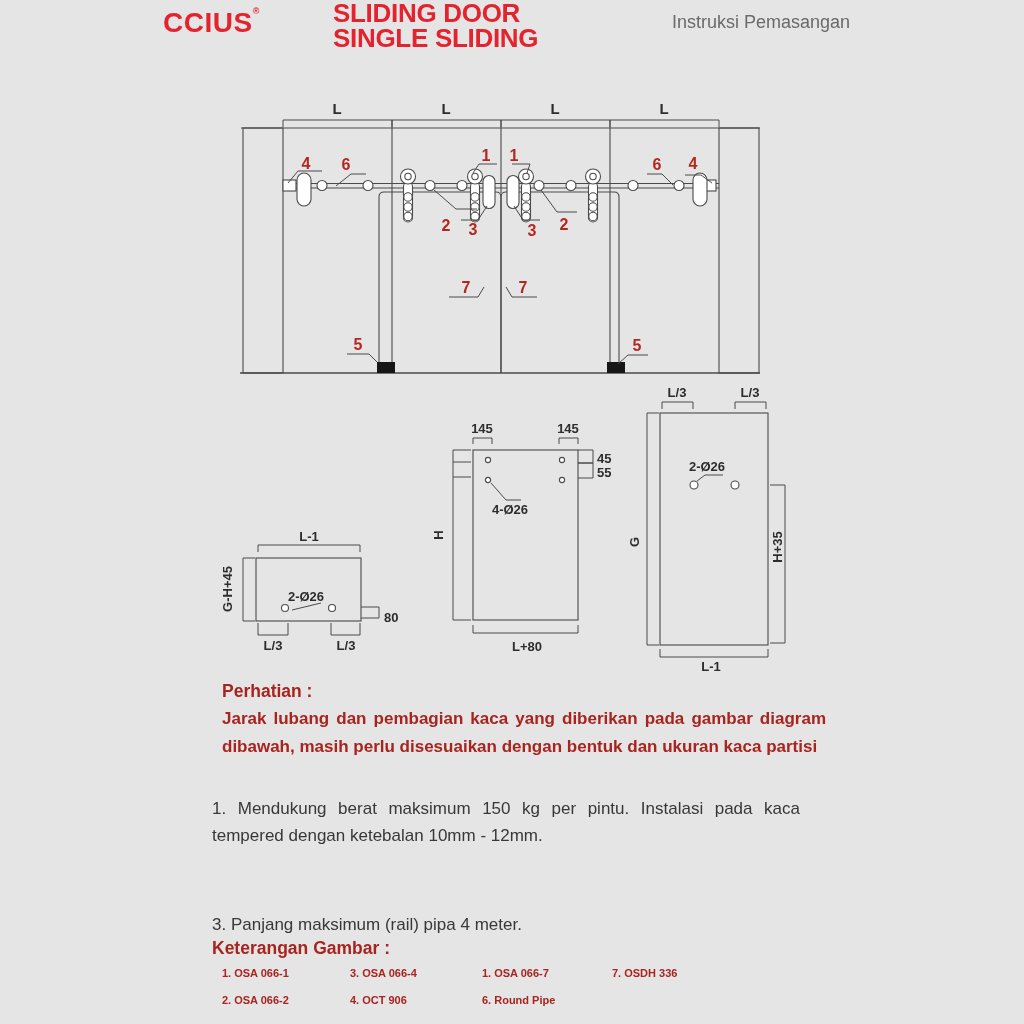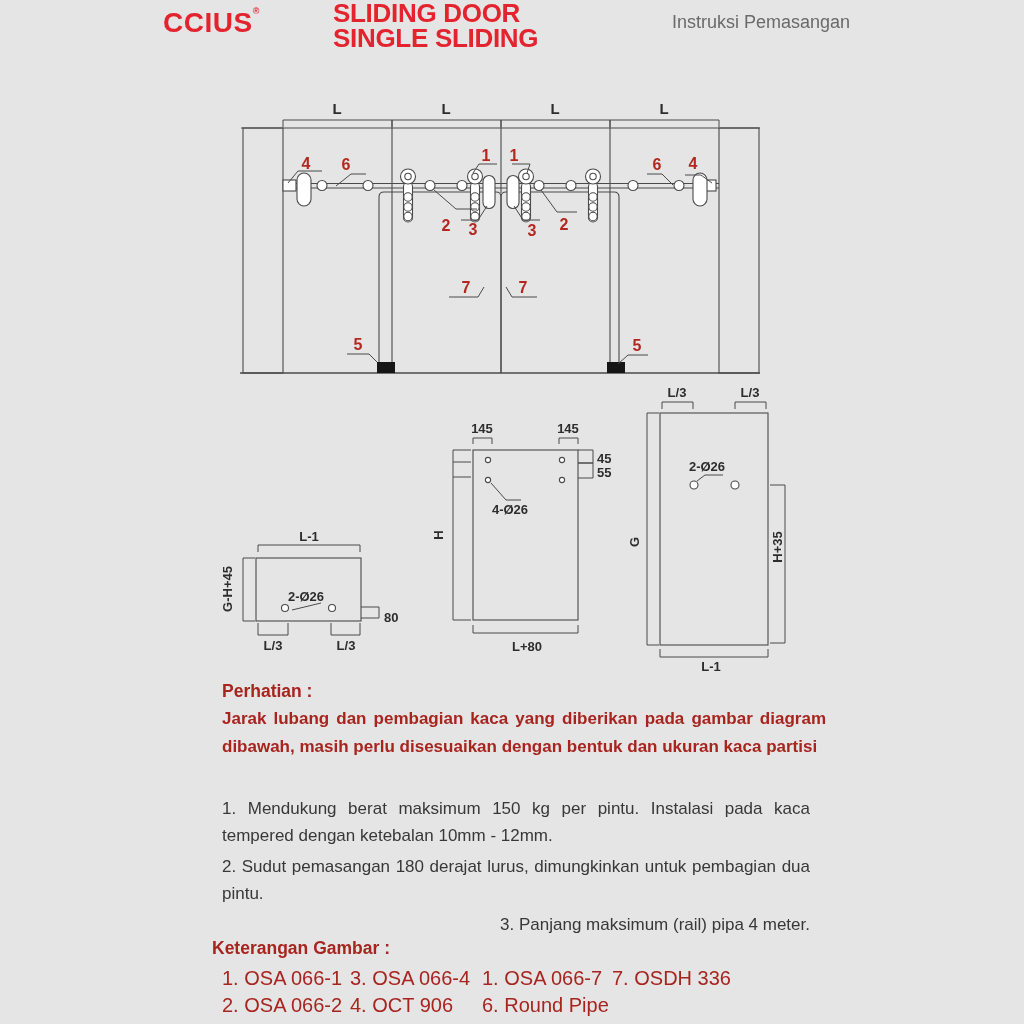--- a/index.html
+++ b/index.html
@@ -21,27 +21,27 @@
   .dim{stroke:#4a4a4a;fill:none;stroke-width:1px;}
   text.tl{font:bold 13px "Liberation Sans",sans-serif;fill:#2d2d2d;text-anchor:middle;}
   text.ts{font:bold 13px "Liberation Sans",sans-serif;fill:#2d2d2d;text-anchor:start;}
   text.tL{font:bold 15px "Liberation Sans",sans-serif;fill:#2d2d2d;text-anchor:middle;}
   text.co{font:bold 16px "Liberation Sans",sans-serif;fill:#b4271f;text-anchor:middle;}
   
   .red{color:#a8241f;font-weight:bold;}
   #perhatian{position:absolute;left:222px;top:681px;font-size:17.5px;text-align:right;}
   #warning{position:absolute;left:222px;top:705px;width:604px;font-size:17px;line-height:27.5px;
            text-align:justify;}
-  .item{position:absolute;left:222px;width:588px;font-size:17px;line-height:27px;color:#383838;
+  .item{position:absolute;left:212px;width:588px;font-size:17px;line-height:27px;color:#383838;
         text-align:justify;}
-  #item1{top:795px;} #item2{top:853px;} #item3{top:911px;text-align:right;}
+  #item1{top:795px;} #item2{top:853px;} #item3{top:911px;text-align:left;}
   #legend-heading{position:absolute;left:212px;top:938px;font-size:17.5px;}
   #legend{position:absolute;left:222px;top:967px;display:grid;grid-auto-flow:column;
           grid-template-rows:27px 27px;grid-template-columns:128px 132px 130px auto;
-          font-size:20px;font-weight:normal;color:#a8241f;}
+          font-size:11px;font-weight:bold;color:#a8241f;}
 </style>
 </head>
 <body>
 
 <div id="page">
 
   <div id="logo"><span>CCIUS</span><sup>®</sup></div>
   <div id="title">
     <div>SLIDING DOOR</div>
     <div>SINGLE SLIDING</div>
@@ -233,21 +233,20 @@
       <text class="tl" transform="rotate(-90 636 542)" x="636" y="542" dominant-baseline="middle">G</text>
       <text class="tl" x="707" y="471">2-Ø26</text>
       <text class="tl" transform="rotate(-90 779 547)" x="779" y="547" dominant-baseline="middle">H+35</text>
       <text class="tl" x="711" y="671">L-1</text>
     </g>
   </svg>
 
   <div id="perhatian" class="red">Perhatian :</div>
   <div id="warning" class="red">Jarak lubang dan pembagian kaca yang diberikan pada gambar diagram dibawah, masih perlu disesuaikan dengan bentuk dan ukuran kaca partisi</div>
   <div id="item1" class="item">1. Mendukung berat maksimum 150 kg per pintu. Instalasi pada kaca tempered dengan ketebalan 10mm - 12mm.</div>
-  <div id="item2" class="item">2. Sudut pemasangan 180 derajat lurus, dimungkinkan untuk pembagian dua pintu.</div>
   <div id="item3" class="item">3. Panjang maksimum (rail) pipa 4 meter.</div>
 
   <div id="legend-heading" class="red">Keterangan Gambar :</div>
   <div id="legend">
     <span>1. OSA 066-1</span>
     <span>2. OSA 066-2</span>
     <span>3. OSA 066-4</span>
     <span>4. OCT 906</span>
     <span>1. OSA 066-7</span>
     <span>6. Round Pipe</span>

